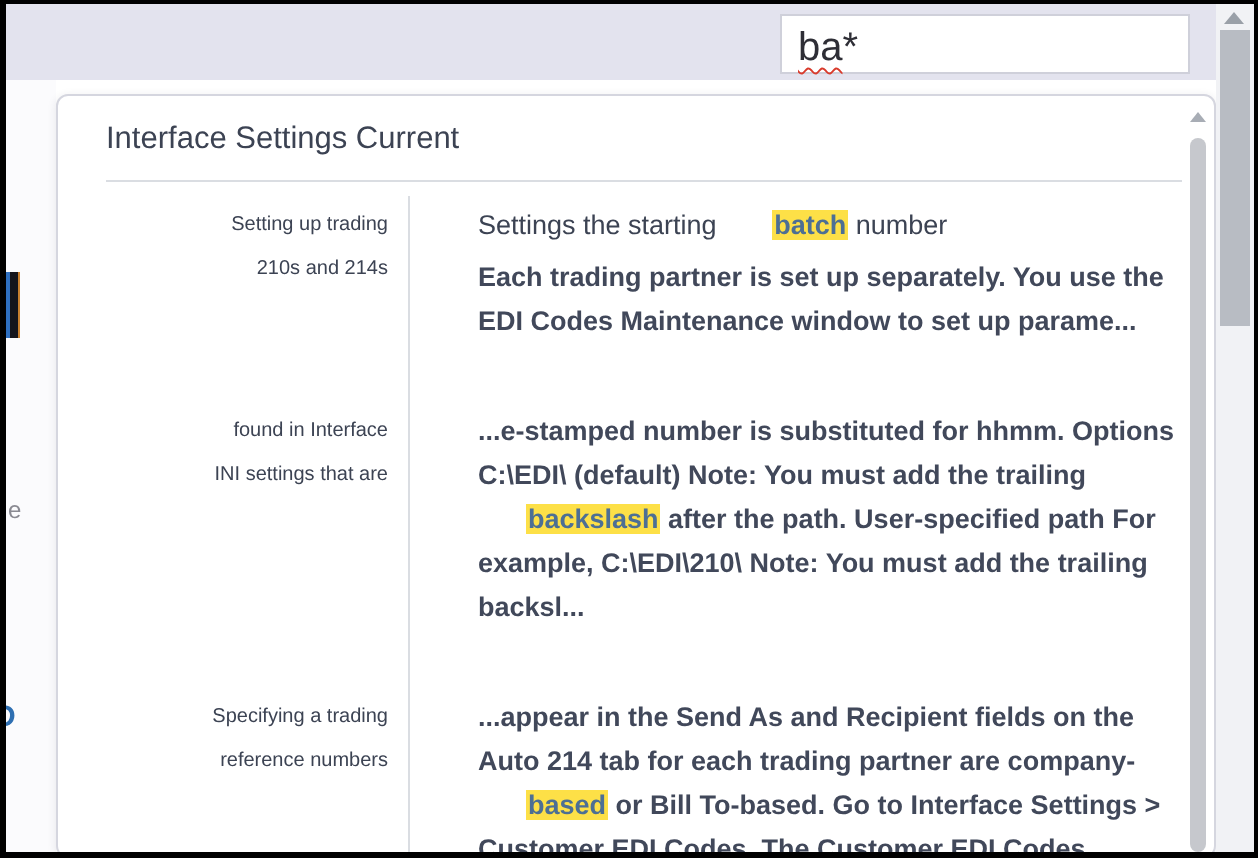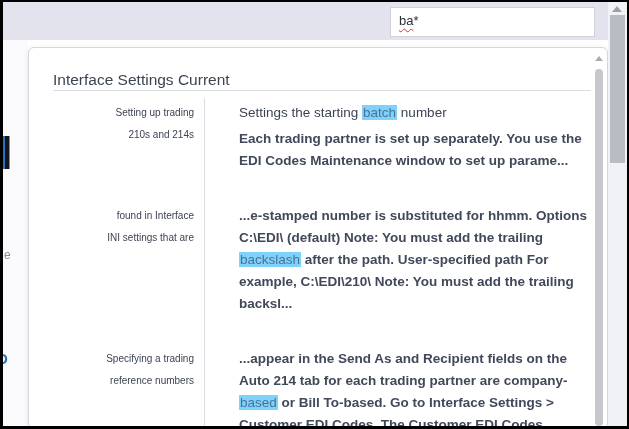--- a/index.html
+++ b/index.html
@@ -8,53 +8,53 @@
           font-family:"Liberation Sans",sans-serif;overflow:hidden;}
   .viewport{position:absolute;left:3px;top:2px;width:624px;height:424px;
             background:#ffffff;overflow:hidden;}
 
   
   .top-bar{position:absolute;left:0;top:0;width:624px;height:38px;background:#e3e3ee;}
 
   
   .search-box{position:absolute;left:387px;top:5px;width:205px;height:30px;
               background:#fff;border:1px solid #cfd0da;padding:5px 8px;
-              font-size:13px;color:#2e2e36;cursor:text;}
+              font-size:20px;color:#2e2e36;cursor:text;}
   .misspell{text-decoration:underline wavy #d93a2b 1px;text-underline-offset:3px;}
 
   
   .outer-scrollbar{position:absolute;left:605px;top:0;width:19px;height:424px;background:#f1f2f5;}
   .outer-arrow{position:absolute;left:4px;top:4px;width:0;height:0;
                border-left:5.5px solid transparent;border-right:5.5px solid transparent;
                border-bottom:6px solid #9aa0a8;}
   .outer-thumb{position:absolute;left:2px;top:13px;width:15px;height:148px;background:#b8bcc3;}
 
   
   .page-sliver{position:absolute;left:0;top:38px;width:25px;height:386px;background:#fbfbfd;}
   .frag-heading{position:absolute;left:0;top:96px;width:7px;height:33px;background:#14141c;
                 border-left:2px solid #2e6fc0;border-right:1px solid #c87f2f;}
   .frag-text{position:absolute;left:1px;top:208px;font-size:12px;color:#8a8a92;}
   .frag-link{position:absolute;left:0;top:310px;width:7px;height:20px;overflow:hidden;}
   .frag-link span{display:inline-block;margin-left:-6px;font-size:15px;color:#2e6fb2;font-weight:700;}
 
   
   .panel{position:absolute;left:25px;top:45px;width:580px;height:382px;background:#fff;
          border:1px solid #d5d6df;border-radius:6px;box-shadow:0 1px 5px rgba(40,40,60,.10);}
-  .panel-title{position:absolute;left:24px;top:23px;font-size:15.5px;color:#3c4353;}
+  .panel-title{position:absolute;left:24px;top:13px;font-size:15.5px;color:#3c4353;}
   .title-divider{position:absolute;left:24px;right:16px;top:42px;height:1px;background:#dadde2;}
   .col-divider{position:absolute;left:175px;top:50px;bottom:0;width:1px;background:#dadde2;}
 
   .results{position:absolute;left:0;top:54px;right:18px;}
   .result-row{display:flex;margin-bottom:33px;}
   .topic{width:145px;margin-left:20px;text-align:right;font-size:10px;line-height:22px;
          color:#3c4353;cursor:pointer;flex:none;}
   .content{margin-left:45px;width:378px;font-size:13.5px;line-height:22px;}
   .result-title{color:#3c4353;font-weight:400;margin-bottom:4px;cursor:pointer;}
   .snippet{color:#41485a;font-weight:700;}
-  .hl{color:#4d6f94;background:#7dd3fc;font-weight:400;padding:0 1px;}
+  .hl{color:#4d6f94;background:#fde047;font-weight:700;padding:0 1px;margin-left:24px;}
 
   
   .inner-scrollbar{position:absolute;right:3px;top:6px;bottom:2px;width:10px;}
   .inner-arrow{position:absolute;left:1px;top:2px;width:0;height:0;
                border-left:4.5px solid transparent;border-right:4.5px solid transparent;
                border-bottom:5px solid #a8adb5;}
   .inner-thumb{position:absolute;left:1px;top:15px;bottom:0;width:8px;background:#c6c8cd;border-radius:4px;}
 </style>
 </head>
 <body>

